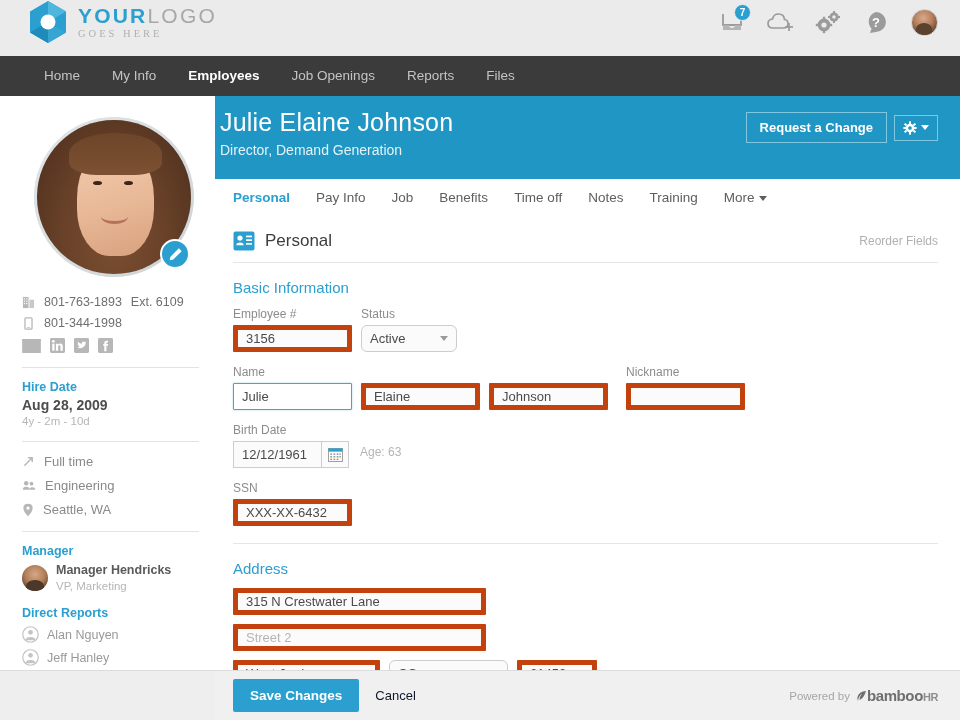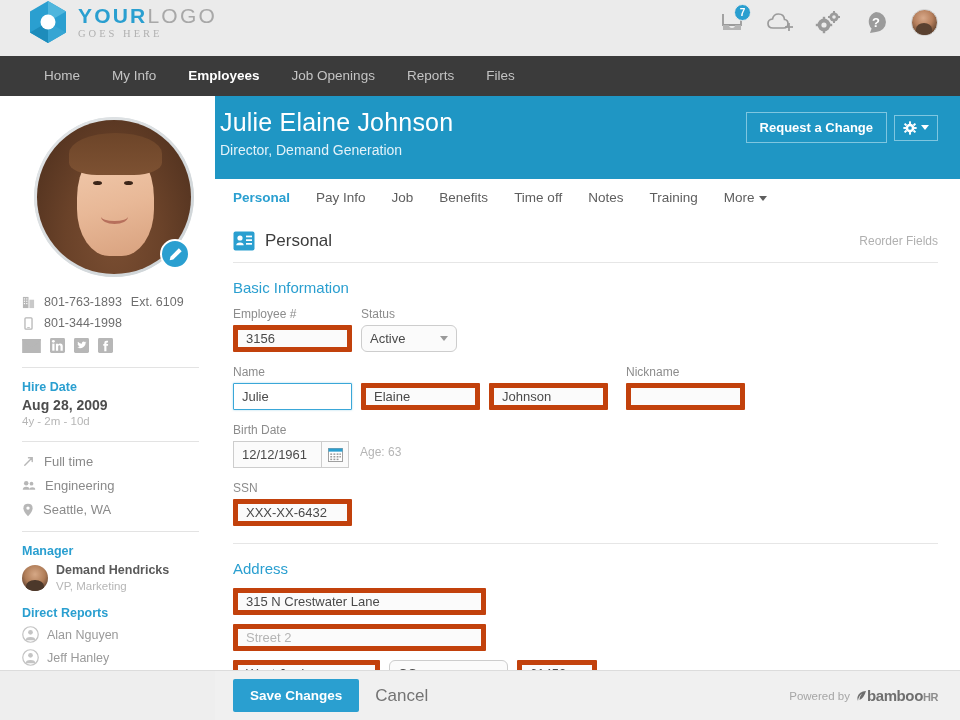--- a/index.html
+++ b/index.html
@@ -229,21 +229,21 @@
     background: #f0f0f0; border-top: 1px solid #dcdcdc;
     display: flex; align-items: center; justify-content: space-between;
     padding: 0 22px 0 18px; z-index: 20;
   }
   .foot-left { display: flex; align-items: center; gap: 16px; }
   .btn-save {
     background: #2a9fd0; color: #ffffff; border: none; font-size: 13.5px; font-weight: bold;
     padding: 9px 17px; cursor: pointer; border-radius: 2px;
     font-family: "Liberation Sans", sans-serif;
   }
-  .link-cancel { color: #737373; font-size: 17px; cursor: pointer; }
+  .link-cancel { color: #0f172a; font-size: 13px; cursor: pointer; }
   .foot-right { display: flex; align-items: center; gap: 6px; }
   .powered { font-size: 11.5px; color: #a6a6a6; }
   .bamboo { font-size: 15px; color: #6f6f6f; font-weight: bold; letter-spacing: -.4px; }
   .bamboo .hr2 { color: #8e8e8e; font-size: 11px; }
 
   .footer-left-pad {
     position: absolute; left: 0; bottom: 0; width: 215px; height: 50px;
     background: #eeeeee; border-top: 1px solid #dcdcdc; z-index: 20;
   }
 </style>
@@ -453,21 +453,21 @@
         <span class="itext">Seattle, WA</span>
       </div>
 
       <div class="hr"></div>
 
       <div>
         <div class="sec-label">Manager</div>
         <div class="mgr">
           <div class="mgr-av"></div>
           <div>
-            <div class="mgr-name">Demand Hendricks</div>
+            <div class="mgr-name">Manager Hendricks</div>
             <div class="mgr-role">VP, Marketing</div>
           </div>
         </div>
       </div>
 
       <div style="height:13px"></div>
 
       <div>
         <div class="sec-label">Direct Reports</div>
         <div class="dr-row">

